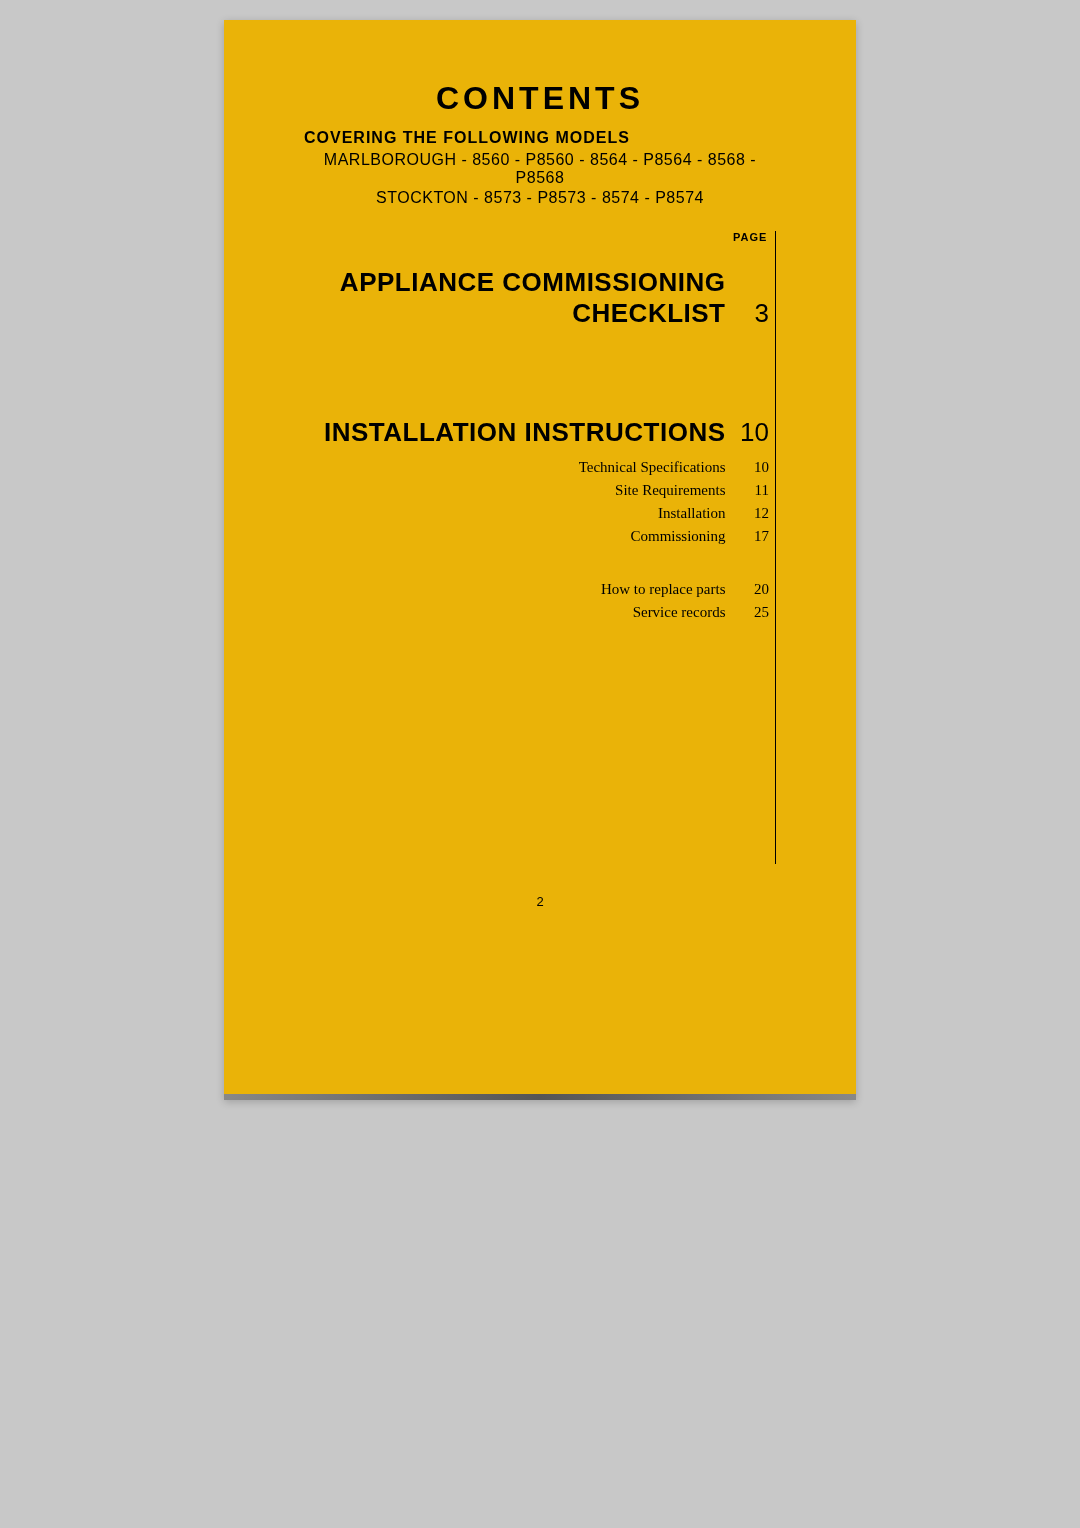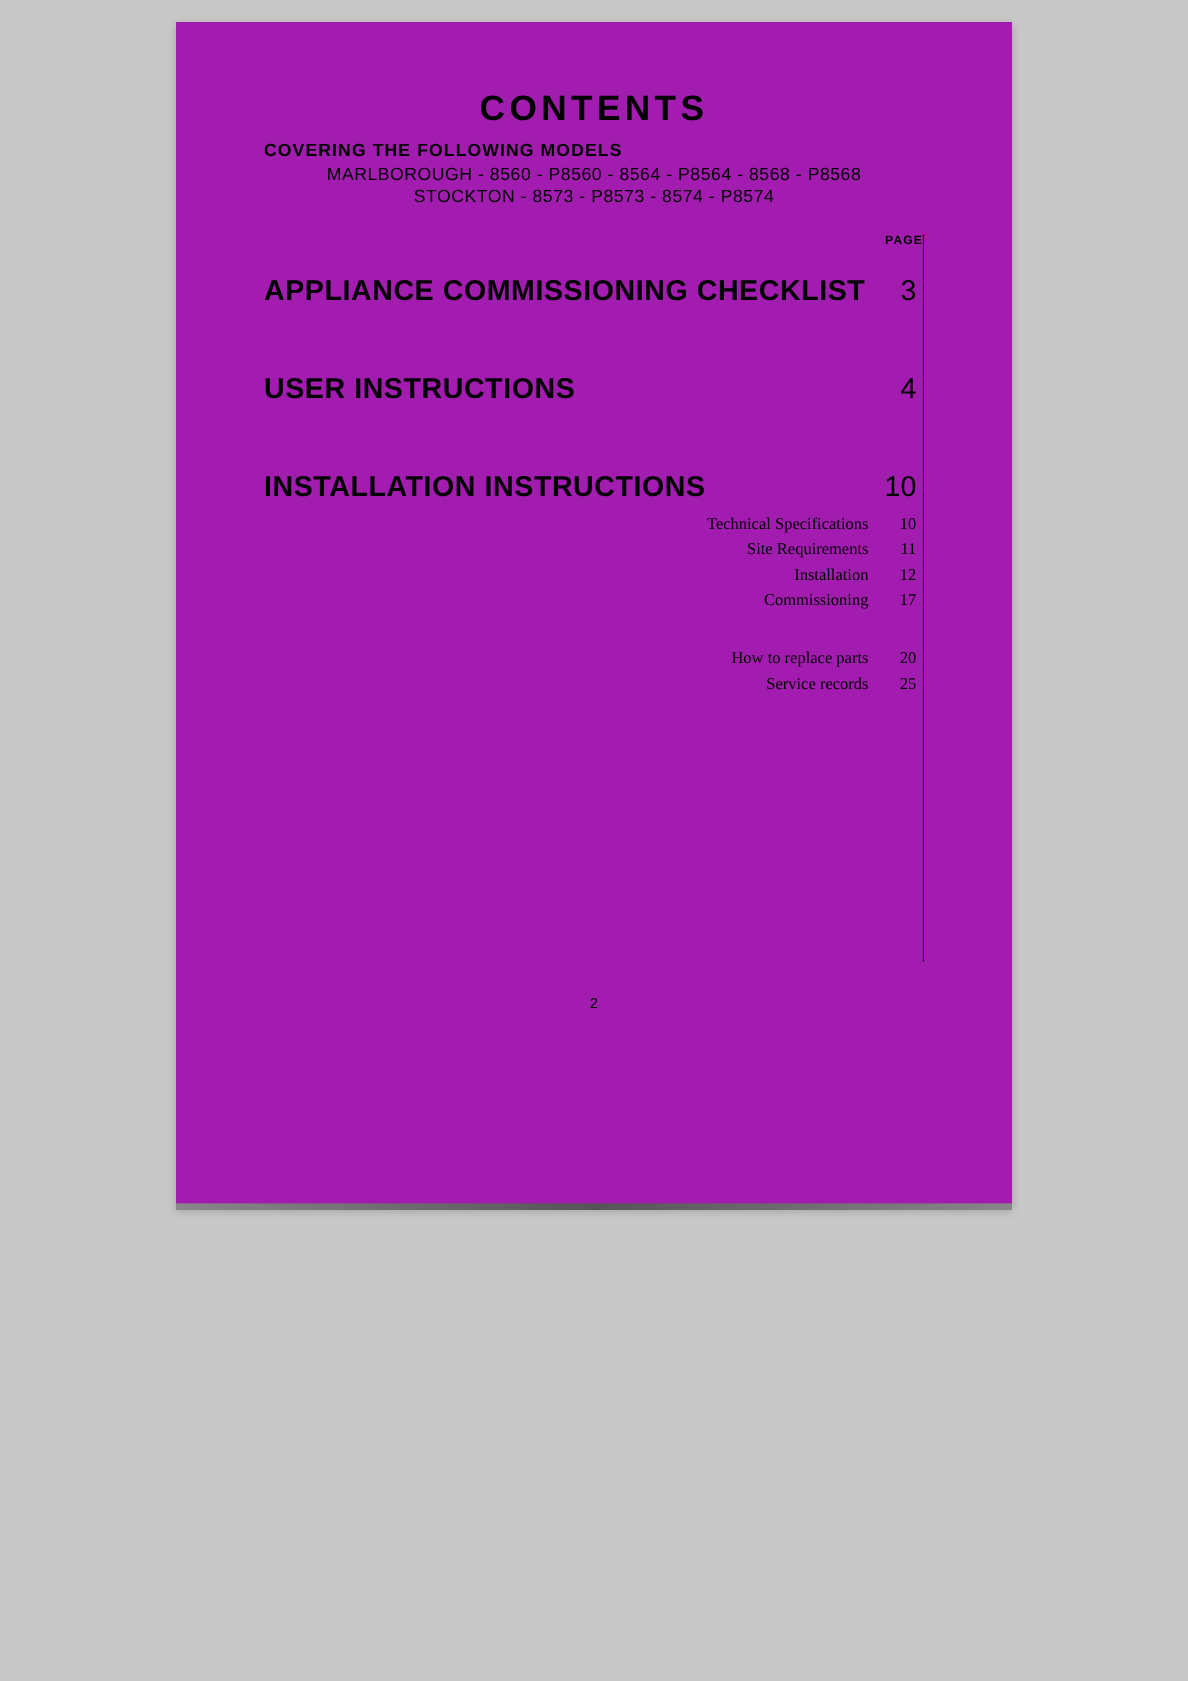--- a/index.html
+++ b/index.html
@@ -12,23 +12,23 @@
       background: #c8c8c8;
       display: flex;
       justify-content: center;
       align-items: flex-start;
       min-height: 100vh;
       padding: 20px 0;
       font-family: Georgia, 'Times New Roman', serif;
     }
 
     .page {
-      width: 760px;
+      width: 632px;
       min-height: 1080px;
-      background: #a21caf;
+      background: #eab308;
       padding: 60px 80px 60px 80px;
       position: relative;
       box-shadow: 0 2px 8px rgba(0,0,0,0.2);
     }
 
     .page-title {
       text-align: center;
       font-size: 32px;
       font-weight: 900;
       letter-spacing: 4px;
@@ -61,36 +61,37 @@
       flex-direction: column;
     }
 
     
     .toc-table {
       width: 100%;
       border-collapse: collapse;
     }
 
     .page-col-header {
-      text-align: right;
+      text-align: center;
       font-size: 11px;
       font-weight: 700;
       font-family: Arial, Helvetica, sans-serif;
       letter-spacing: 1px;
       padding-bottom: 6px;
       border-right: 1px solid #000;
       padding-right: 0;
       width: 40px;
     }
 
     
     .toc-main-row td {
       padding-top: 20px;
       padding-bottom: 8px;
       vertical-align: bottom;
+      text-align: right;
     }
 
     .toc-main-row .section-title {
       font-size: 26px;
       font-weight: 700;
       font-family: Arial, Helvetica, sans-serif;
       color: #000;
       letter-spacing: 0.5px;
       padding-left: 0;
     }
@@ -191,24 +192,20 @@
       </thead>
       <tbody id="toc-body">
       <tr class="toc-main-row">
             <td class="section-title">APPLIANCE COMMISSIONING CHECKLIST</td>
             <td class="page-num">3</td>
           </tr>
           <tr class="toc-spacer-row">
             <td></td>
             <td></td>
           </tr>
-          <tr class="toc-main-row">
-            <td class="section-title">USER INSTRUCTIONS</td>
-            <td class="page-num">4</td>
-          </tr>
           <tr class="toc-spacer-row">
             <td></td>
             <td></td>
           </tr>
           <tr class="toc-main-row">
             <td class="section-title">INSTALLATION INSTRUCTIONS</td>
             <td class="page-num">10</td>
           </tr>
           <tr class="toc-sub-row">
             <td class="sub-title">Technical Specifications</td>

